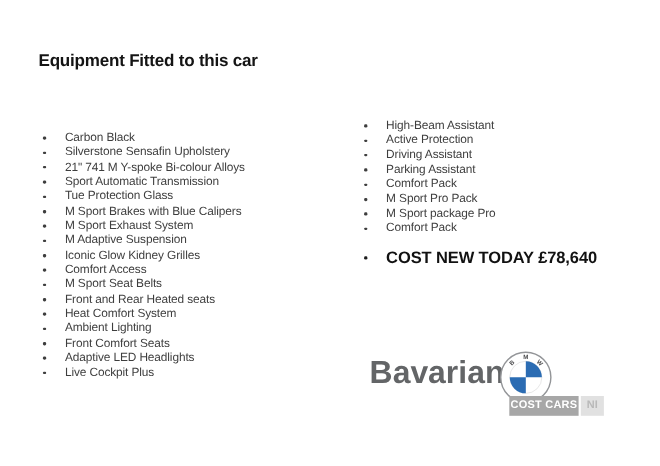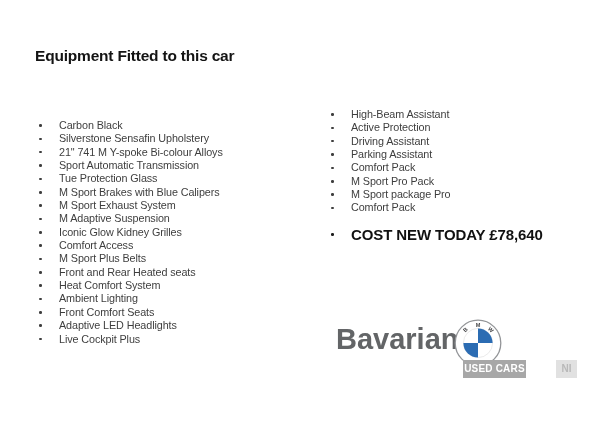--- a/index.html
+++ b/index.html
@@ -74,42 +74,42 @@
   .badge {
     display: inline-block; height: 18px; line-height: 18px;
     font-weight: bold; font-size: 10px; text-align: center;
     vertical-align: top;
   }
   .badge.used-cars {
     width: 63px; background: #a7a7a7; color: #ffffff;
     letter-spacing: 0.2px; margin-right: 2px;
   }
   .badge.region {
-    width: 21px; background: #e1e1e1; color: #b9b9b9; margin-left: 28px;
+    width: 21px; background: #e1e1e1; color: #b9b9b9;
   }
 </style>
 </head>
 <body>
 
 <div class="page">
 
   <h1 class="page-title">Equipment Fitted to this car</h1>
 
   <ul class="equip-list list-left">
       <li><span class="dot"></span><span>Carbon Black</span></li>
       <li><span class="dot"></span><span>Silverstone Sensafin Upholstery</span></li>
       <li><span class="dot"></span><span>21" 741 M Y-spoke Bi-colour Alloys</span></li>
       <li><span class="dot"></span><span>Sport Automatic Transmission</span></li>
       <li><span class="dot"></span><span>Tue Protection Glass</span></li>
       <li><span class="dot"></span><span>M Sport Brakes with Blue Calipers</span></li>
       <li><span class="dot"></span><span>M Sport Exhaust System</span></li>
       <li><span class="dot"></span><span>M Adaptive Suspension</span></li>
       <li><span class="dot"></span><span>Iconic Glow Kidney Grilles</span></li>
       <li><span class="dot"></span><span>Comfort Access</span></li>
-      <li><span class="dot"></span><span>M Sport Plus Belts</span></li>
+      <li><span class="dot"></span><span>M Sport Seat Belts</span></li>
       <li><span class="dot"></span><span>Front and Rear Heated seats</span></li>
       <li><span class="dot"></span><span>Heat Comfort System</span></li>
       <li><span class="dot"></span><span>Ambient Lighting</span></li>
       <li><span class="dot"></span><span>Front Comfort Seats</span></li>
       <li><span class="dot"></span><span>Adaptive LED Headlights</span></li>
       <li><span class="dot"></span><span>Live Cockpit Plus</span></li>
     </ul>
 
   <ul class="equip-list list-right">
       <li><span class="dot"></span><span>High-Beam Assistant</span></li>
@@ -135,16 +135,16 @@
       <circle cx="24" cy="24" r="14.6" fill="#ffffff" stroke="#c9c9c9" stroke-width="0.4"></circle>
       <path d="M24 9.4 A14.6 14.6 0 0 1 38.6 24 L24 24 Z" fill="#2b6cb3"></path>
       <path d="M24 38.6 A14.6 14.6 0 0 1 9.4 24 L24 24 Z" fill="#2b6cb3"></path>
       <text x="24" y="7.6" transform="rotate(-44 24 24)">B</text>
       <text x="24" y="7.6">M</text>
       <text x="24" y="7.6" transform="rotate(44 24 24)">W</text>
     </svg>
   </div>
 
   <div class="badge-strip">
-    <span class="badge used-cars">USED CARS</span><span class="badge region">NI</span>
+    <span class="badge used-cars">COST CARS</span><span class="badge region">NI</span>
   </div>
 
 </div>
 
 </body></html>

